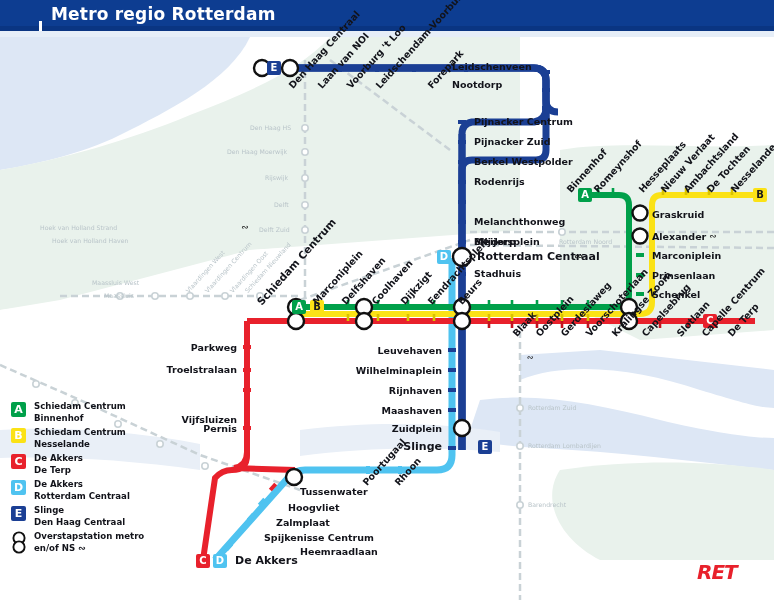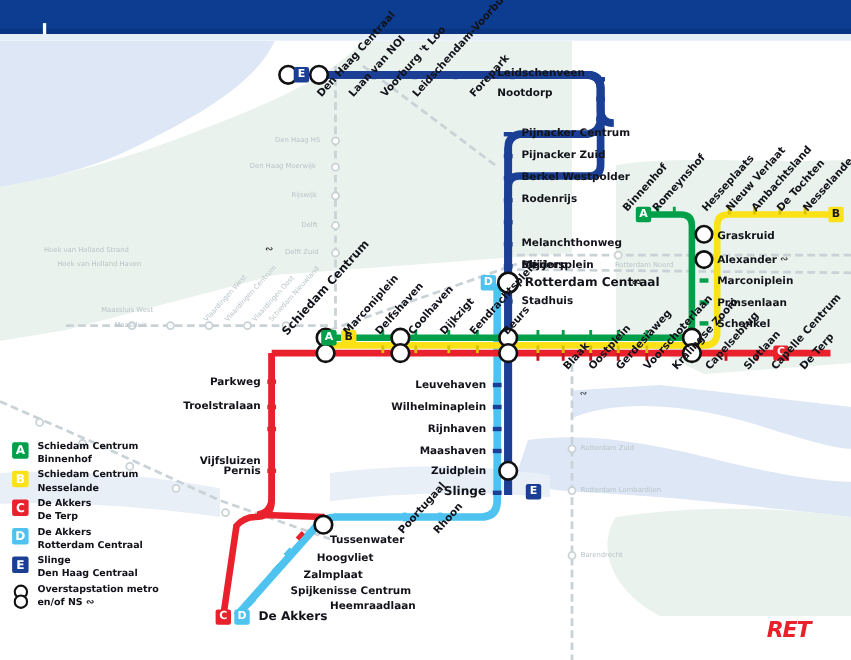--- a/index.html
+++ b/index.html
@@ -243,20 +243,21 @@
     <circle cx="640" cy="213" r="7.5"></circle>
     <circle cx="640" cy="236" r="7.5"></circle>
     <circle cx="462" cy="428" r="8"></circle>
     <circle cx="294" cy="477" r="8"></circle>
   </g>
 </svg>
 
 <div class="header">
   <div class="stripe"></div>
   <div class="tick"></div>
+  <div class="title">Metro regio Rotterdam</div>
 </div>
 <div class="subbar"></div>
 
 <div class="badge bE" style="left:267px;top:61px;">E</div>
 <div class="badge bA" style="left:578px;top:188px;">A</div>
 <div class="badge bB" style="left:753px;top:188px;">B</div>
 <div class="badge bC" style="left:703px;top:314px;">C</div>
 <div class="badge bD" style="left:437px;top:250px;">D</div>
 <div class="badge bA" style="left:292px;top:300px;">A</div>
 <div class="badge bB" style="left:310px;top:300px;">B</div>

